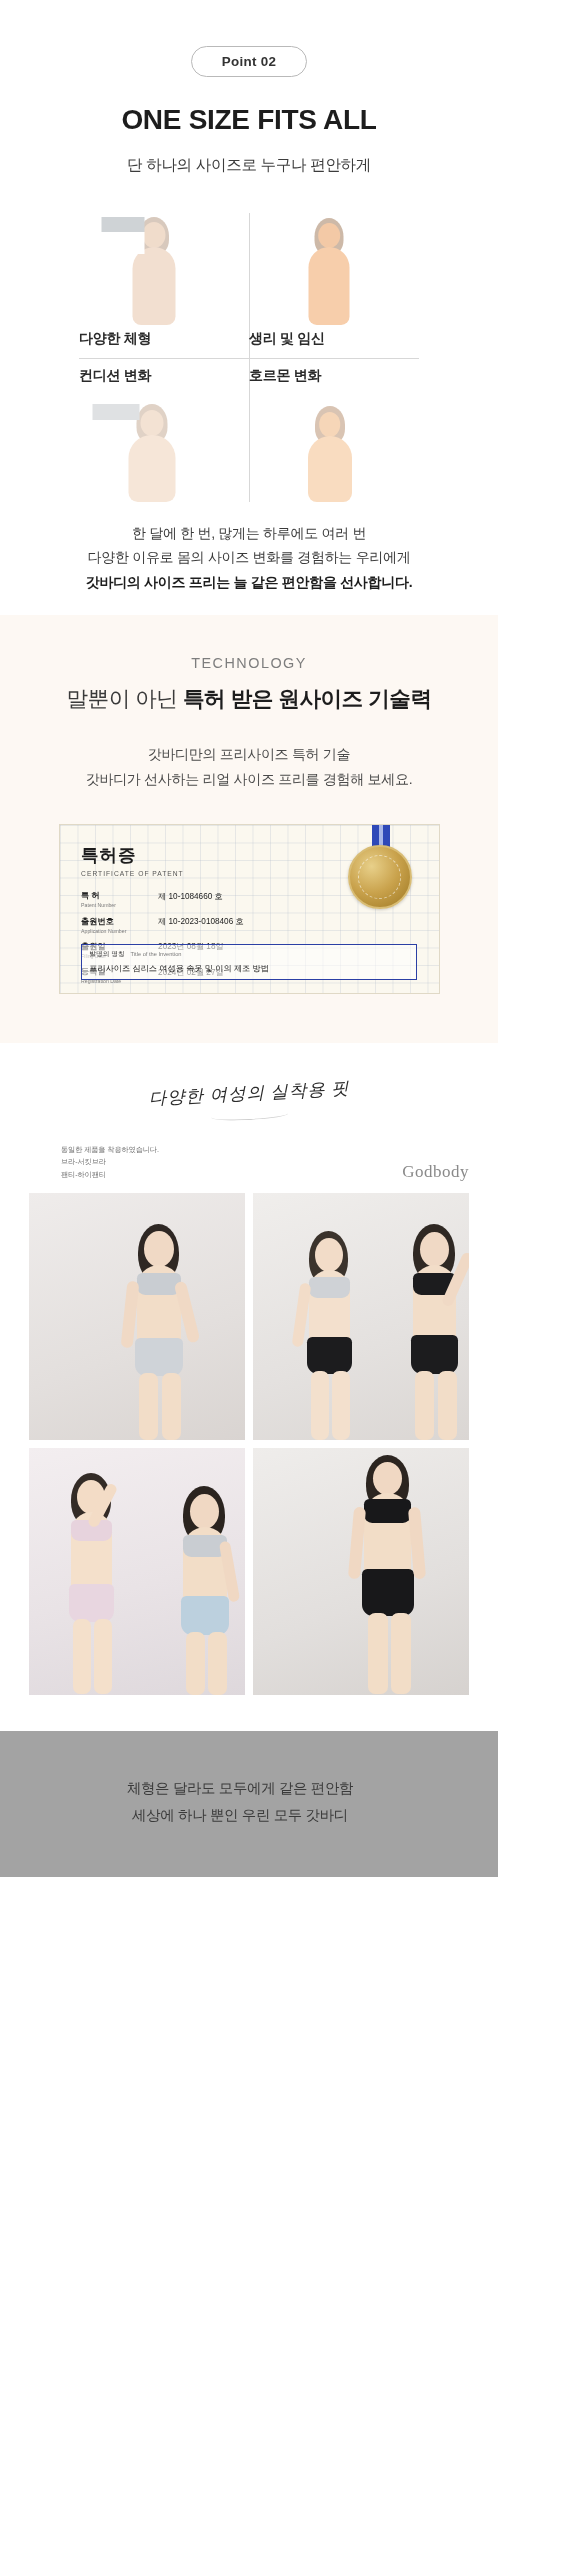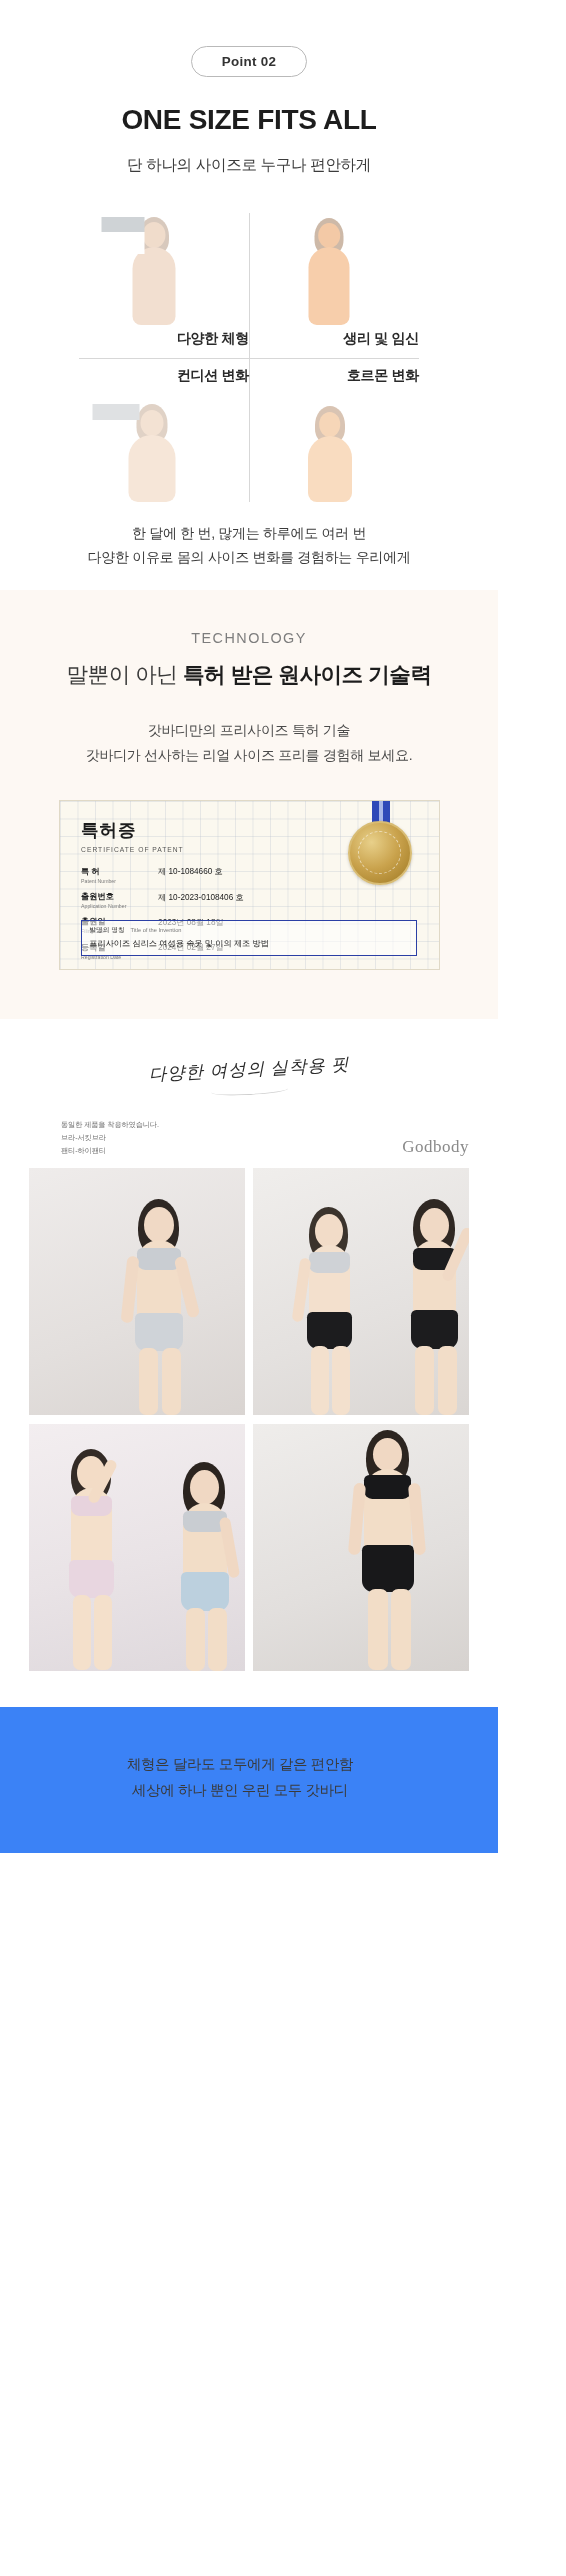--- a/index.html
+++ b/index.html
@@ -62,21 +62,21 @@
     position:absolute;width:50%;height:50%;
     box-sizing:border-box;
   }
   .q-tl{left:0;top:0;}
   .q-tr{left:50%;top:0;}
   .q-bl{left:0;top:50%;}
   .q-br{left:50%;top:50%;}
   .quad-label{
     position:absolute;
     left:0;right:0;
-    text-align:right;
+    text-align:left;
     font-size:14px;
     font-weight:bold;
     color:#2a2a2a;
     letter-spacing:-0.3px;
   }
   .q-tl .quad-label,.q-tr .quad-label{bottom:9.3px;}
   .q-bl .quad-label,.q-br .quad-label{top:9.3px;}
 
   .fig{position:absolute;bottom:37px;}
   .fig .head{border-radius:50%;position:absolute;left:50%;transform:translateX(-50%);}
@@ -216,21 +216,21 @@
   .model .hd{position:absolute;border-radius:50%;}
   .model .hr{position:absolute;border-radius:50% 50% 46% 46%;}
   .model .tor{position:absolute;border-radius:26px 26px 13.4px 13.4px;}
   .model .leg{position:absolute;border-radius:7.2px;}
   .model .arm{position:absolute;border-radius:7.2px;}
   .model .brah{position:absolute;border-radius:5.2px 5.2px 8.2px 8.2px;}
   .model .pant{position:absolute;border-radius:5.2px 5.2px 11.3px 11.3px;}
 
   
   .sec-close{
-    background:#3b82f6;
+    background:#a3a3a3;
     padding:44px 18px 49px 0;
     text-align:center;
   }
   .close-l1,.close-l2{
     font-size:14.4px;color:#3a3a3a;letter-spacing:-0.3px;line-height:1.85;
   }
   .close-title{
     margin-top:20.6px;
     font-size:23px;font-weight:bold;color:#151515;letter-spacing:-0.5px;
   }
@@ -285,20 +285,21 @@
           <div class="head" style="top:6.2px;width:21.6px;height:25px;background:#f6d6b8;"></div>
           <div class="body" style="top:30px;width:44px;height:66px;background:#f9dcc0;"></div>
         </div>
         <div class="quad-label">호르몬 변화</div>
       </div>
     </div>
 
     <div class="point-bottom">
       <div>한 달에 한 번, 많게는 하루에도 여러 번</div>
       <div>다양한 이유로 몸의 사이즈 변화를 경험하는 우리에게</div>
+      <div><b>갓바디의 사이즈 프리는 늘 같은 편안함을 선사합니다.</b></div>
     </div>
   </section>
 
   <section class="sec-tech">
     <div class="tech-kicker">TECHNOLOGY</div>
     <h2 class="tech-title">
       <span class="light">말뿐이 아닌 </span><span>특허 받은 원사이즈 기술력</span>
     </h2>
     <div class="tech-desc">
       <div>갓바디만의 프리사이즈 특허 기술</div>

